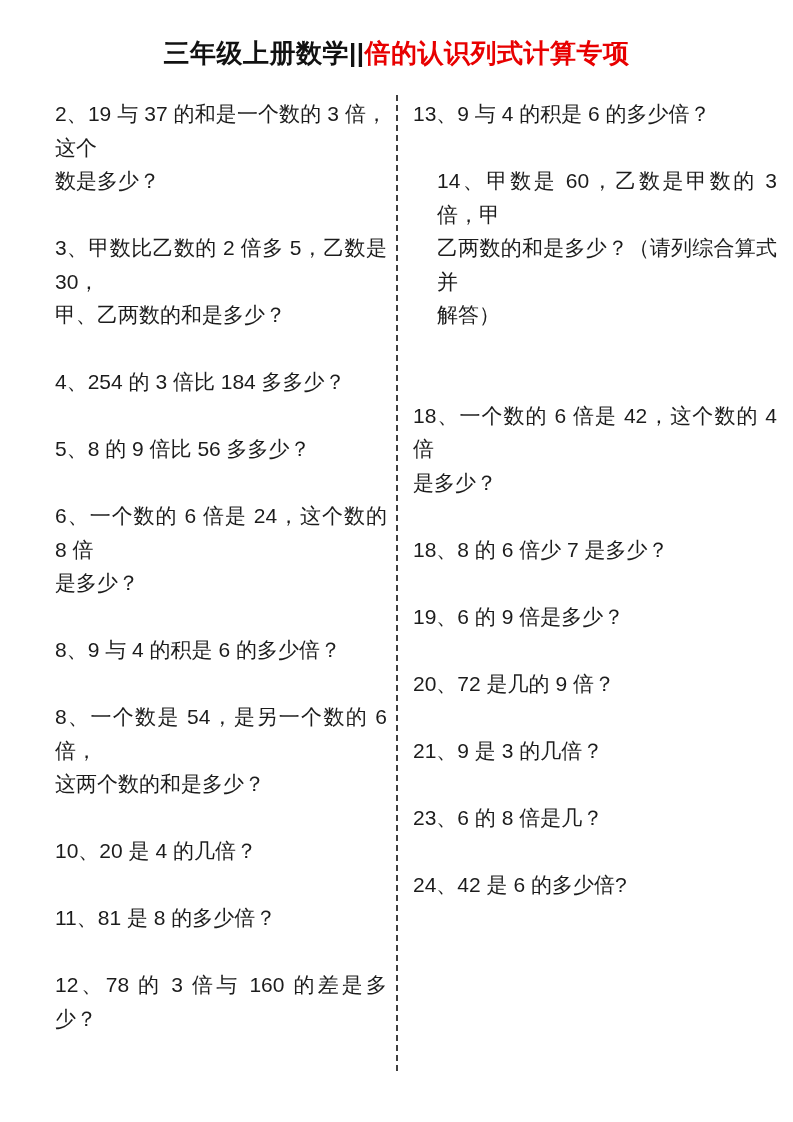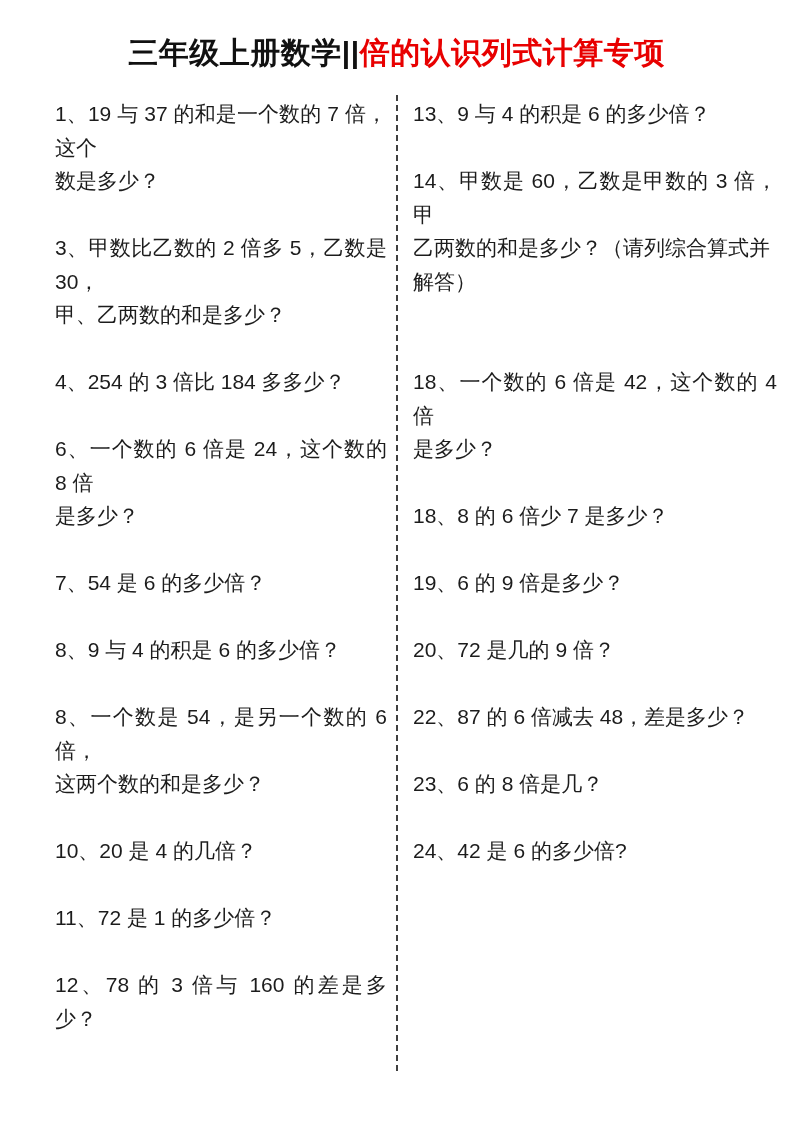--- a/index.html
+++ b/index.html
@@ -16,21 +16,21 @@
     color: #1c1c1c;
     overflow: hidden;
   }
   .title {
     position: absolute;
     top: 32px;
     left: 0;
     width: 100%;
     margin: 0;
     text-align: center;
-    font-size: 30px;
+    font-size: 26px;
     line-height: 42px;
     font-weight: 700;
     white-space: nowrap;
     letter-spacing: 0.5px;
     color: #111111;
   }
   .title .red-part {
     color: #e80000;
   }
   .col {
@@ -47,64 +47,65 @@
     left: 413px;
     width: 364px;
   }
   .problem {
     margin: 0 0 33.5px 0;
     white-space: pre-line;
     text-align: justify;
   }
   .problem.gap-2 {
     margin-bottom: 67px;
+    margin-left: 24px;
   }
   .divider {
     position: absolute;
     left: 396px;
     top: 95px;
     height: 976px;
     width: 0;
     border-left: 2px dashed #3f3f3f;
   }
 </style>
 </head>
 <body>
 
 <div class="page">
 
   <h1 class="title"><span class="black-part">三年级上册数学||</span><span class="red-part">倍的认识列式计算专项</span></h1>
 
   <div class="divider"></div>
 
   <div class="col col-left">
-    <p class="problem">1、19 与 37 的和是一个数的 7 倍，这个
+    <p class="problem">2、19 与 37 的和是一个数的 3 倍，这个
 数是多少？</p>
     <p class="problem">3、甲数比乙数的 2 倍多 5，乙数是 30，
 甲、乙两数的和是多少？</p>
     <p class="problem">4、254 的 3 倍比 184 多多少？</p>
+    <p class="problem">5、8 的 9 倍比 56 多多少？</p>
     <p class="problem">6、一个数的 6 倍是 24，这个数的 8 倍
 是多少？</p>
-    <p class="problem">7、54 是 6 的多少倍？</p>
     <p class="problem">8、9 与 4 的积是 6 的多少倍？</p>
     <p class="problem">8、一个数是 54，是另一个数的 6 倍，
 这两个数的和是多少？</p>
     <p class="problem">10、20 是 4 的几倍？</p>
-    <p class="problem">11、72 是 1 的多少倍？</p>
+    <p class="problem">11、81 是 8 的多少倍？</p>
     <p class="problem">12、78 的 3 倍与 160 的差是多少？</p>
   </div>
 
   <div class="col col-right">
     <p class="problem">13、9 与 4 的积是 6 的多少倍？</p>
     <p class="problem gap-2">14、甲数是 60，乙数是甲数的 3 倍，甲
 乙两数的和是多少？（请列综合算式并
 解答）</p>
     <p class="problem">18、一个数的 6 倍是 42，这个数的 4 倍
 是多少？</p>
     <p class="problem">18、8 的 6 倍少 7 是多少？</p>
     <p class="problem">19、6 的 9 倍是多少？</p>
     <p class="problem">20、72 是几的 9 倍？</p>
-    <p class="problem">22、87 的 6 倍减去 48，差是多少？</p>
+    <p class="problem">21、9 是 3 的几倍？</p>
     <p class="problem">23、6 的 8 倍是几？</p>
     <p class="problem">24、42 是 6 的多少倍?</p>
   </div>
 
 </div>
 
 </body></html>

